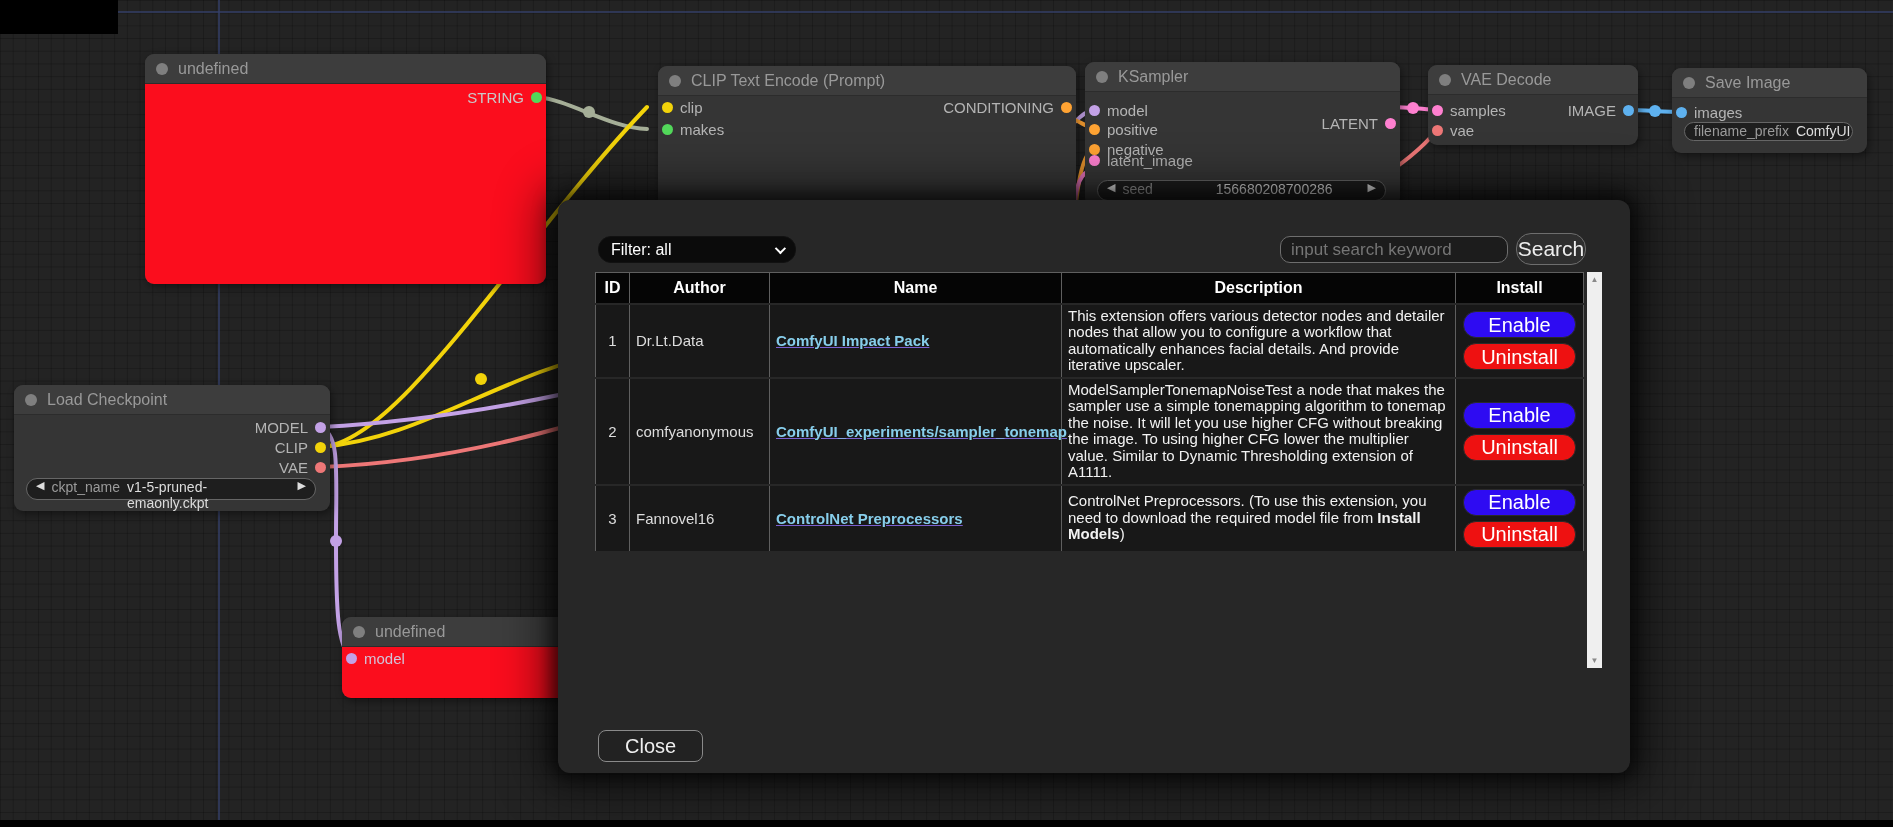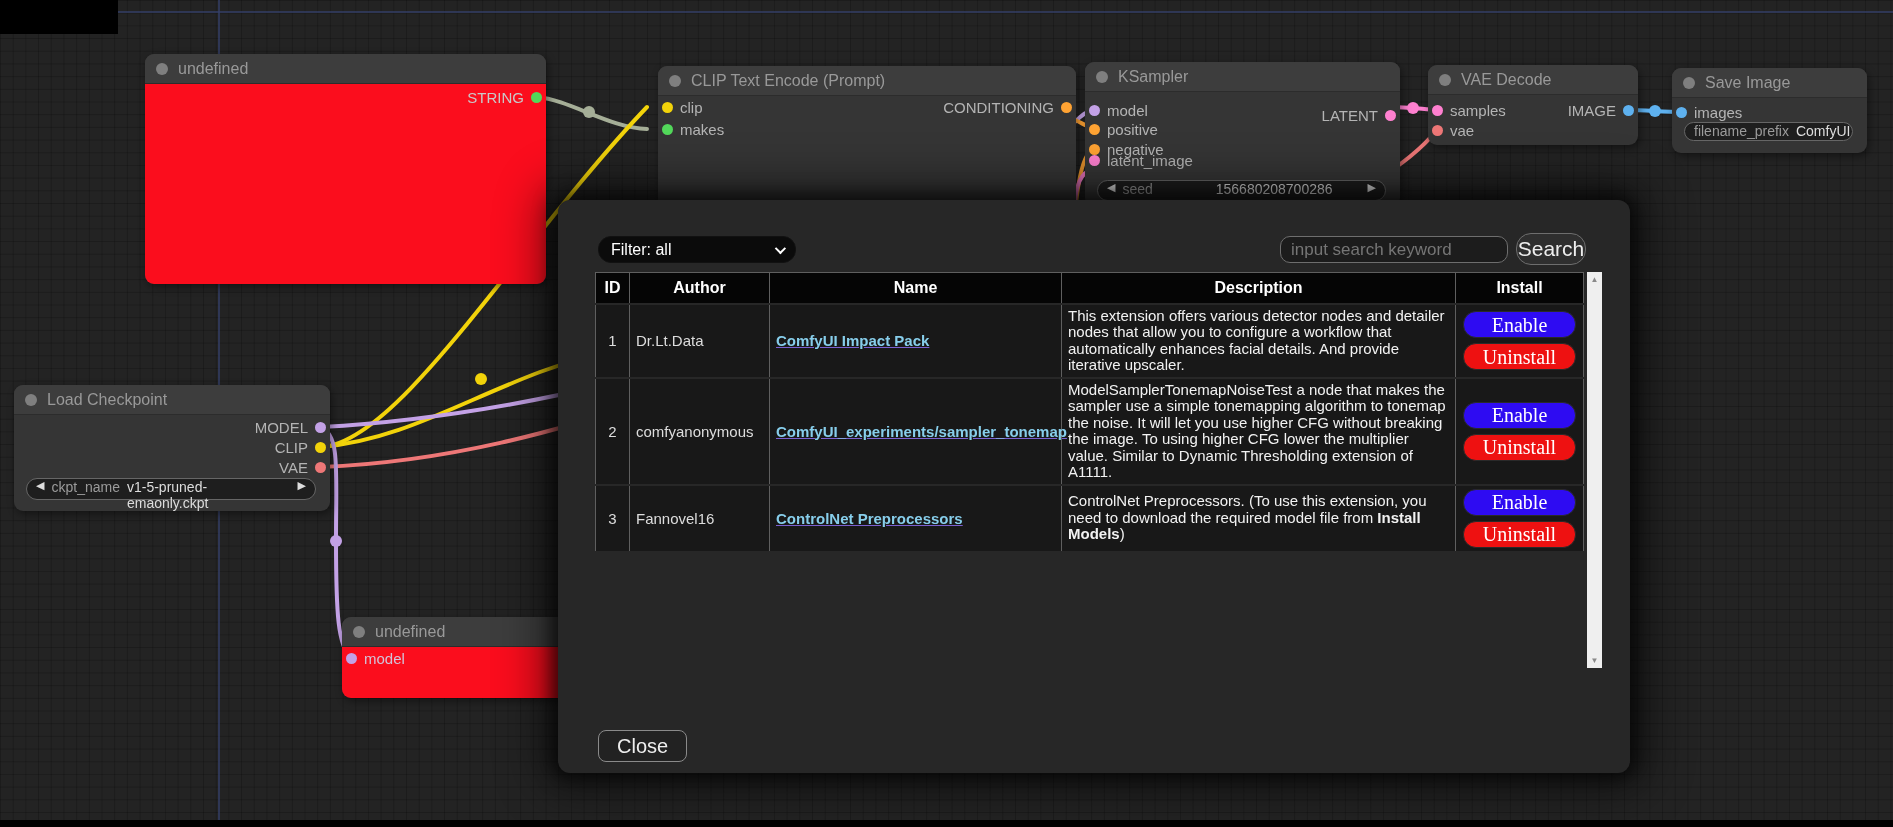--- a/index.html
+++ b/index.html
@@ -69,29 +69,29 @@
         border:1px solid #5f5f5f; padding:0 4px;}
   table.ext td{background:#181818; border:1px solid #5f5f5f; border-top:2px solid #272727;
         border-bottom:2px solid #272727; padding:3px 6px; vertical-align:middle;}
   td.c-id{text-align:center;}
   td.c-desc{color:#f2f2f2; line-height:16.5px; padding:2px 4px;}
   td.c-name a{color:var(--c-link); font-weight:bold; text-decoration:underline;
         text-decoration-color:#7a5fd0;}
   td.c-install{text-align:center; padding:2px;}
   .btn-stack{display:flex; flex-direction:column; gap:5px; align-items:center;}
   .rbtn{width:113px; height:27px; border-radius:13px; border:1px solid #2a2a2a; color:#fff;
-        font-size:20px; cursor:pointer; font-family:Liberation Serif, serif; line-height:1;}
+        font-size:20px; cursor:pointer; font-family:Liberation Sans, sans-serif; line-height:1;}
   .rbtn.enable{background:var(--c-enable);}
   .rbtn.uninstall{background:var(--c-uninstall);}
   .scrollbar{width:15px; height:396px; background:#efefef; margin-left:3px; position:relative; cursor:pointer;}
   .scrollbar .sb-arrow{position:absolute; left:0; width:15px; text-align:center; color:#8a8a8a; font-size:8px;}
   .sb-up{top:3px;} .sb-down{bottom:3px;}
   .close-btn{position:absolute; left:40px; top:530px; min-width:62px; height:32px;
         background:#222; border:1px solid #8a8a8a; border-radius:8px; color:#eee;
-        font-size:20px; padding:0 18px; cursor:pointer; font-family:"Liberation Sans",sans-serif;}
+        font-size:20px; padding:0 26px; cursor:pointer; font-family:"Liberation Sans",sans-serif;}
 </style>
 </head>
 <body>
 
 <div class="canvas">
   <div class="axis-h"></div>
   <div class="axis-v"></div>
 
   <svg class="wires" width="1893" height="827">
 
@@ -173,21 +173,21 @@
         <span>positive</span>
       </div>
       <div class="slot in" style="top:47px;">
         <span class="dot" style="background:var(--c-orange)"></span>
         <span>negative</span>
       </div>
       <div class="slot in" style="top:50px;margin-top:8px;">
         <span class="dot" style="background:var(--c-pink)"></span>
         <span>latent_image</span>
       </div>
-      <div class="slot out" style="top:13px;text-align:center;">
+      <div class="slot out" style="top:21px;text-align:center;">
         <span class="dot" style="background:var(--c-pink)"></span>
         <span>LATENT</span>
       </div>
       <div class="widget" style="top:88px;">
         <span class="arrow">◀</span>
         <span>seed</span>
         <span class="wval pad-r">156680208700286</span>
         <span class="arrow">▶</span>
       </div>
     </div>

